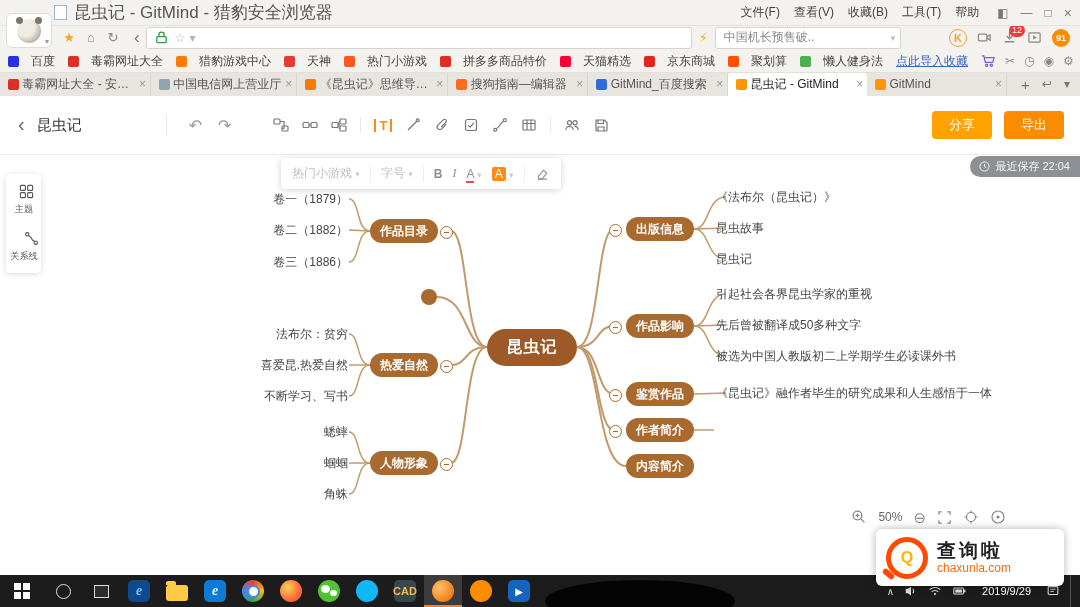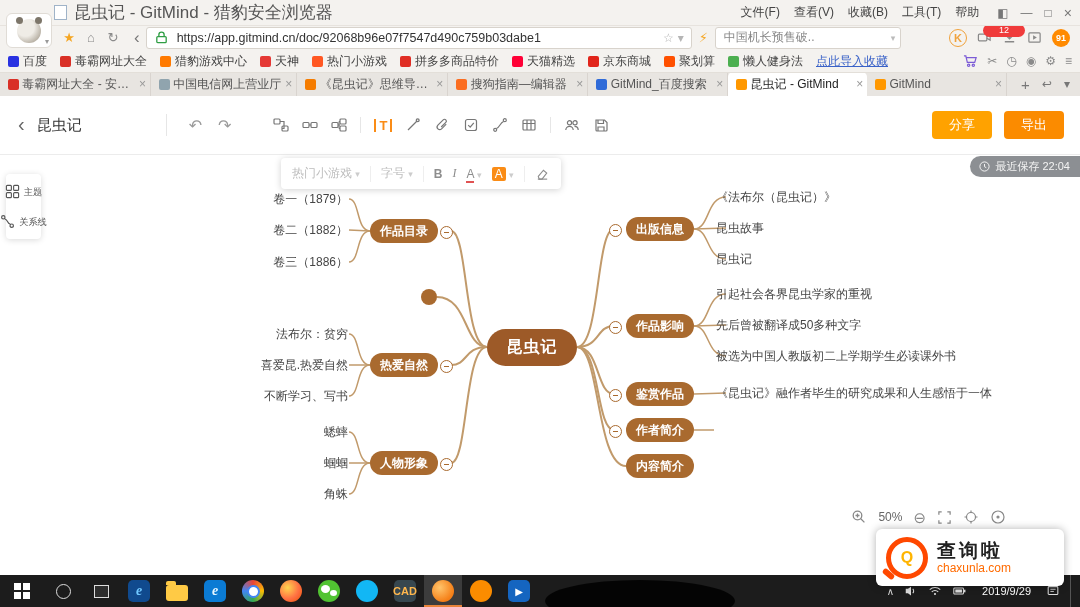--- a/index.html
+++ b/index.html
@@ -33,25 +33,25 @@
   .addr{display:flex;align-items:center;height:20px;background:#fff;border:1px solid #d8d3cc;border-radius:3px;width:530px;padding:0 7px;gap:6px}
   .addr input{border:none;outline:none;flex:1;font-size:12.5px;color:#333;font-family:inherit;background:transparent}
   .addr .tail{display:flex;gap:4px;color:#b5b5b5}
   .bolt{color:#f5a623;font-size:13px;margin:0 7px;cursor:pointer}
   .searchbox{display:flex;align-items:center;height:20px;background:#fff;border:1px solid #d8d3cc;border-radius:3px;width:172px;padding:0 6px;gap:5px}
   .searchbox input{border:none;outline:none;flex:1;font-size:12px;color:#888;font-family:inherit;background:transparent}
   .ricons{margin-left:auto;display:flex;align-items:center;gap:10px;padding-right:10px}
   .ricon{position:relative;cursor:pointer;color:#777}
   .kcoin{width:16px;height:16px;border-radius:50%;border:1.5px solid #f0a23c;color:#f0a23c;font-weight:bold;font-size:11px;display:flex;align-items:center;justify-content:center}
   .vip{width:18px;height:18px;border-radius:50%;background:#ff8a00;color:#fff;font-size:9px;display:flex;align-items:center;justify-content:center;font-weight:bold}
-  .badge{position:absolute;top:-6px;right:-8px;background:#f03b3b;color:#fff;border-radius:7px;font-size:9px;line-height:1;padding:2px 16px;min-width:8px;text-align:center}
+  .badge{position:absolute;top:-6px;right:-8px;background:#f03b3b;color:#fff;border-radius:7px;font-size:9px;line-height:1;padding:2px 3px;min-width:8px;text-align:center}
 
   
   .bmrow{top:50px;height:22px;background:#f4f2ef;border-bottom:1px solid #e3dfd9;padding:0 8px;gap:13px;color:#444;z-index:28}
-  .bm{display:flex;align-items:center;gap:4px;cursor:pointer;white-space:nowrap}
+  .bm{display:flex;align-items:center;gap:12px;cursor:pointer;white-space:nowrap}
   .fv{width:11px;height:11px;border-radius:2px;flex:none}
   .f0{background:#2932e1}.f1{background:#d93026}.f2{background:#ff7a00}.f3{background:#e53935}.f4{background:#ff5722}
   .f5{background:#e02e24}.f6{background:#ff0036}.f7{background:#e1251b}.f8{background:#ff5000}.f9{background:#4caf50}
   .bm.link{color:#3a62c8;text-decoration:underline}
   .bmicons{margin-left:auto;display:flex;align-items:center;gap:9px;color:#8a8a8a;font-size:12px}
 
   
   .tabrow{top:72px;height:24px;background:#e8e5e1;z-index:27;align-items:flex-end}
   .tab{width:138px;height:24px;display:flex;align-items:center;padding:0 4px 0 8px;border-right:1px solid #d9d4cf;color:#555;cursor:pointer}
   .tab .lbl{flex:1;overflow:hidden;white-space:nowrap;text-overflow:ellipsis}
@@ -80,21 +80,21 @@
   .fmt .sep{width:1px;height:16px;background:#eee}
   .fmt .caret{font-size:9px;color:#ccc}
   .fmt .b{font-weight:bold;color:#8d8d8d;cursor:pointer}
   .fmt .i{font-style:italic;font-family:"Liberation Serif","DejaVu Serif",serif;color:#8d8d8d;cursor:pointer}
   .fmt .fc{color:#8d8d8d;border-bottom:2px solid #e05252;line-height:12px;cursor:pointer}
   .fmt .hl{background:#fa8c16;color:#fff;border-radius:2px;padding:0 3px;cursor:pointer}
 
   .save-badge{position:absolute;right:0;top:60px;height:21px;background:rgba(96,100,106,.72);border-radius:11px 0 0 11px;color:#f3f3f3;font-size:11px;display:flex;align-items:center;gap:5px;padding:0 10px 0 9px;z-index:11}
 
   .spanel{position:absolute;left:6px;top:78px;width:35px;background:#fff;border-radius:4px;box-shadow:0 1px 6px rgba(0,0,0,.15);z-index:12;padding:10px 0;display:flex;flex-direction:column;gap:15px;align-items:center}
-  .spanel .itm{display:flex;flex-direction:row;align-items:flex-end;gap:3px;color:#555;cursor:pointer}
+  .spanel .itm{display:flex;flex-direction:column;align-items:flex-end;gap:3px;color:#555;cursor:pointer}
   .spanel .lab{font-size:10px;white-space:nowrap;transform:scale(.92)}
 
   
   .links{position:absolute;left:0;top:0;z-index:1;pointer-events:none}
   .node{position:absolute;display:flex;align-items:center;justify-content:center;color:#fff;font-weight:bold;cursor:pointer;z-index:2;white-space:nowrap}
   .root{width:90px;height:37px;border-radius:19px;background:var(--mm-root,#9d5a28);font-size:16px;letter-spacing:1px}
   .branch{width:68px;height:24px;border-radius:12px;background:var(--mm-branch,#a96a2f);font-size:12px}
   .leaf{position:absolute;transform:translateY(-50%);font-size:12px;color:#454545;white-space:nowrap;z-index:2;cursor:pointer}
   .leaf.l{right:732px;text-align:right}
   .leaf.r{left:716px}
@@ -177,21 +177,20 @@
     <span class="tbtn">⌂</span>
     <span class="tbtn">↻</span>
     <span class="backbtn">‹</span>
     <div class="addr">
       <svg width="15" height="15" viewBox="0 0 16 16">
         <g stroke="#2f9e44" stroke-width="1.4" fill="none">
           <rect x="3" y="7" width="10" height="6.5" rx="1"></rect>
           <path d="M5.2 7V5a2.8 2.8 0 0 1 5.6 0v2"></path>
         </g>
       </svg>
-      <input value="https://app.gitmind.cn/doc/92068b96e07f7547d490c759b03dabe1" style="">
       <span class="tail">
         <span>☆</span>
         <span>▾</span>
       </span>
     </div>
     <span class="bolt">⚡</span>
     <div class="searchbox">
       <input value="中国机长预售破.." style="">
       <svg width="13" height="13" viewBox="0 0 16 16">
         <g stroke="#999" stroke-width="1.5" fill="none">

